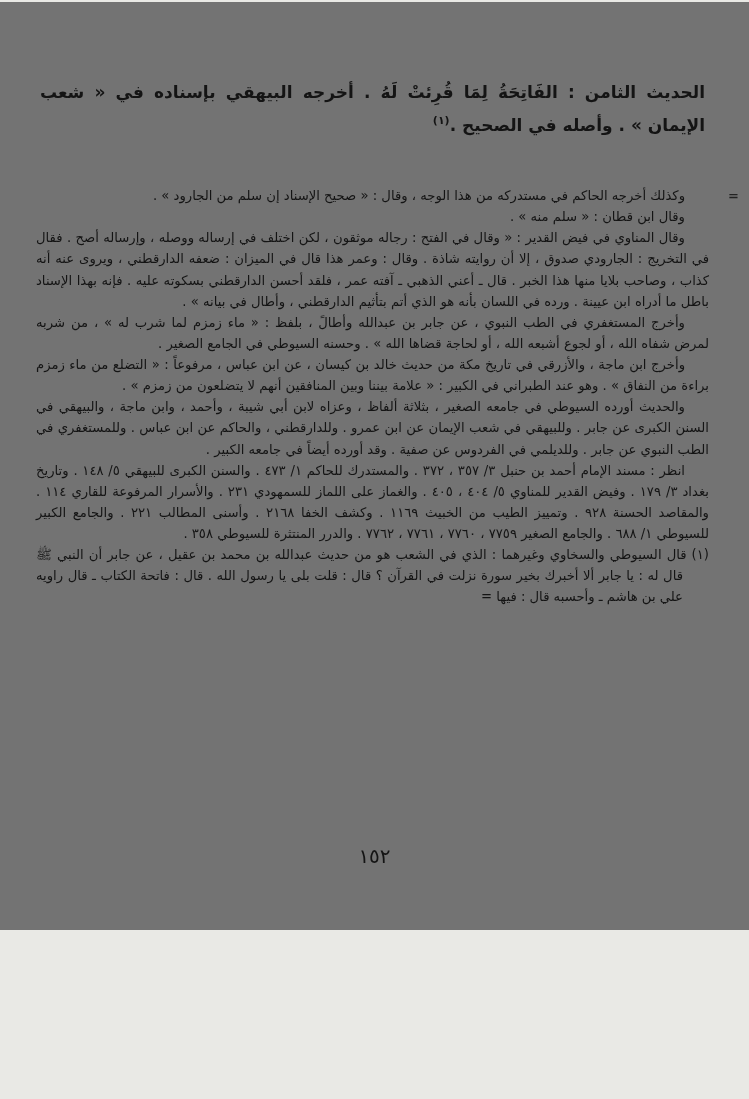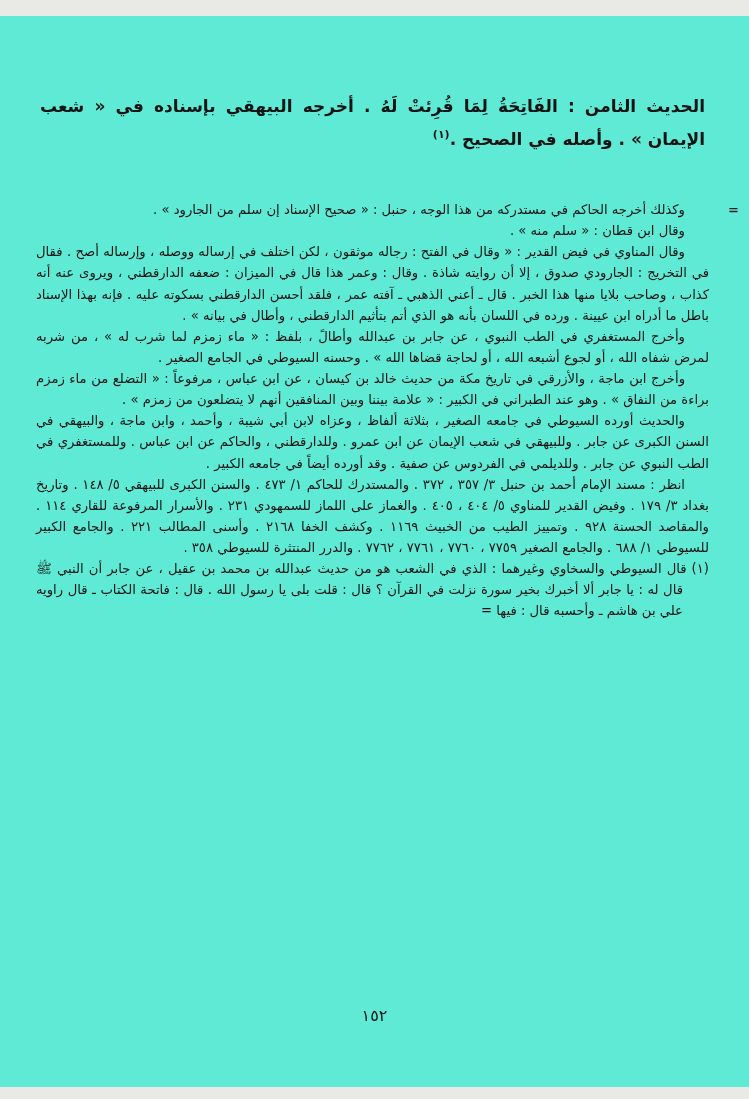--- a/index.html
+++ b/index.html
@@ -4,23 +4,23 @@
 <style>
   * { box-sizing: border-box; }
   html, body {
     margin: 0;
     padding: 0;
     background: #e9e9e5;
   }
   .page {
     position: relative;
     width: 749px;
-    height: 1071px;
-    margin: 16px auto;
-    background: #5eead4;
+    height: 928px;
+    margin: 2px auto;
+    background: #737373;
     color: #141414;
     direction: rtl;
     font-family: "DejaVu Sans", sans-serif;
     overflow: hidden;
   }
   .heading {
     position: absolute;
     top: 74px;
     right: 44px;
     left: 40px;
@@ -60,38 +60,38 @@
   }
   .fn-marker {
     margin-left: 5px;
   }
   .page-number {
     position: absolute;
     bottom: 62px;
     left: 0;
     right: 0;
     text-align: center;
-    font-size: 16px;
+    font-size: 20px;
     letter-spacing: 2px;
     color: #141414;
   }
 </style>
 </head>
 <body>
 
 <div class="page">
 
   <div class="heading">
     <span>الحديث الثامن : الفَاتِحَةُ لِمَا قُرِئتْ لَهُ . أخرجه البيهقي بإسناده في « شعب الإيمان » . وأصله في الصحيح .</span><sup>(١)</sup>
   </div>
 
   <div class="fn-cont-mark">=</div>
 
   <div class="footnotes">
-    <p class="fn">وكذلك أخرجه الحاكم في مستدركه من هذا الوجه ، حنبل : « صحيح الإسناد إن سلم من الجارود » .</p>
+    <p class="fn">وكذلك أخرجه الحاكم في مستدركه من هذا الوجه ، وقال : « صحيح الإسناد إن سلم من الجارود » .</p>
     <p class="fn">وقال ابن قطان : « سلم منه » .</p>
     <p class="fn">وقال المناوي في فيض القدير : « وقال في الفتح : رجاله موثقون ، لكن اختلف في إرساله ووصله ، وإرساله أصح . فقال في التخريج : الجارودي صدوق ، إلا أن روايته شاذة . وقال : وعمر هذا قال في الميزان : ضعفه الدارقطني ، ويروى عنه أنه كذاب ، وصاحب بلايا منها هذا الخبر . قال ـ أعني الذهبي ـ آفته عمر ، فلقد أحسن الدارقطني بسكوته عليه . فإنه بهذا الإسناد باطل ما أدراه ابن عيينة . ورده في اللسان بأنه هو الذي أتم بتأثيم الدارقطني ، وأطال في بيانه » .</p>
     <p class="fn">وأخرج المستغفري في الطب النبوي ، عن جابر بن عبدالله وأطالً ، بلفظ : « ماء زمزم لما شرب له » ، من شربه لمرض شفاه الله ، أو لجوع أشبعه الله ، أو لحاجة قضاها الله » . وحسنه السيوطي في الجامع الصغير .</p>
     <p class="fn">وأخرج ابن ماجة ، والأزرقي في تاريخ مكة من حديث خالد بن كيسان ، عن ابن عباس ، مرفوعاً : « التضلع من ماء زمزم براءة من النفاق » . وهو عند الطبراني في الكبير : « علامة بيننا وبين المنافقين أنهم لا يتضلعون من زمزم » .</p>
     <p class="fn">والحديث أورده السيوطي في جامعه الصغير ، بثلاثة ألفاظ ، وعزاه لابن أبي شيبة ، وأحمد ، وابن ماجة ، والبيهقي في السنن الكبرى عن جابر . وللبيهقي في شعب الإيمان عن ابن عمرو . وللدارقطني ، والحاكم عن ابن عباس . وللمستغفري في الطب النبوي عن جابر . وللديلمي في الفردوس عن صفية . وقد أورده أيضاً في جامعه الكبير .</p>
     <p class="fn">انظر : مسند الإمام أحمد بن حنبل ٣/ ٣٥٧ ، ٣٧٢ . والمستدرك للحاكم ١/ ٤٧٣ . والسنن الكبرى للبيهقي ٥/ ١٤٨ . وتاريخ بغداد ٣/ ١٧٩ . وفيض القدير للمناوي ٥/ ٤٠٤ ، ٤٠٥ . والغماز على اللماز للسمهودي ٢٣١ . والأسرار المرفوعة للقاري ١١٤ . والمقاصد الحسنة ٩٢٨ . وتمييز الطيب من الخبيث ١١٦٩ . وكشف الخفا ٢١٦٨ . وأسنى المطالب ٢٢١ . والجامع الكبير للسيوطي ١/ ٦٨٨ . والجامع الصغير ٧٧٥٩ ، ٧٧٦٠ ، ٧٧٦١ ، ٧٧٦٢ . والدرر المنتثرة للسيوطي ٣٥٨ .</p>
     <p class="fn hang">
       <span class="fn-marker">(١)</span><span>قال السيوطي والسخاوي وغيرهما : الذي في الشعب هو من حديث عبدالله بن محمد بن عقيل ، عن جابر أن النبي ﷺ قال له : يا جابر ألا أخبرك بخير سورة نزلت في القرآن ؟ قال : قلت بلى يا رسول الله . قال : فاتحة الكتاب ـ قال راويه علي بن هاشم ـ وأحسبه قال : فيها =</span>
     </p>
   </div>

